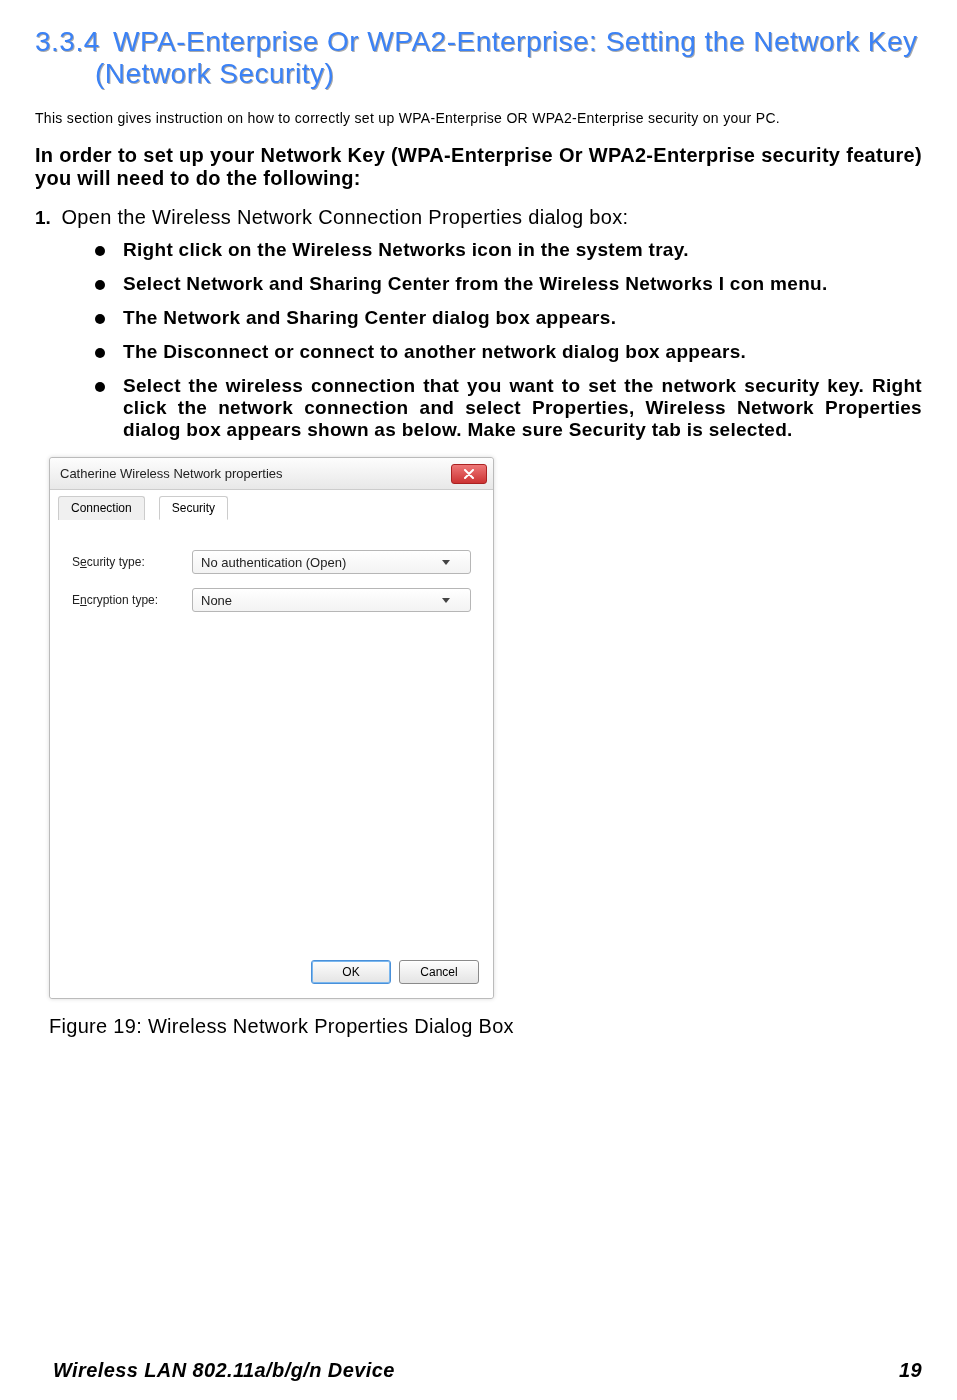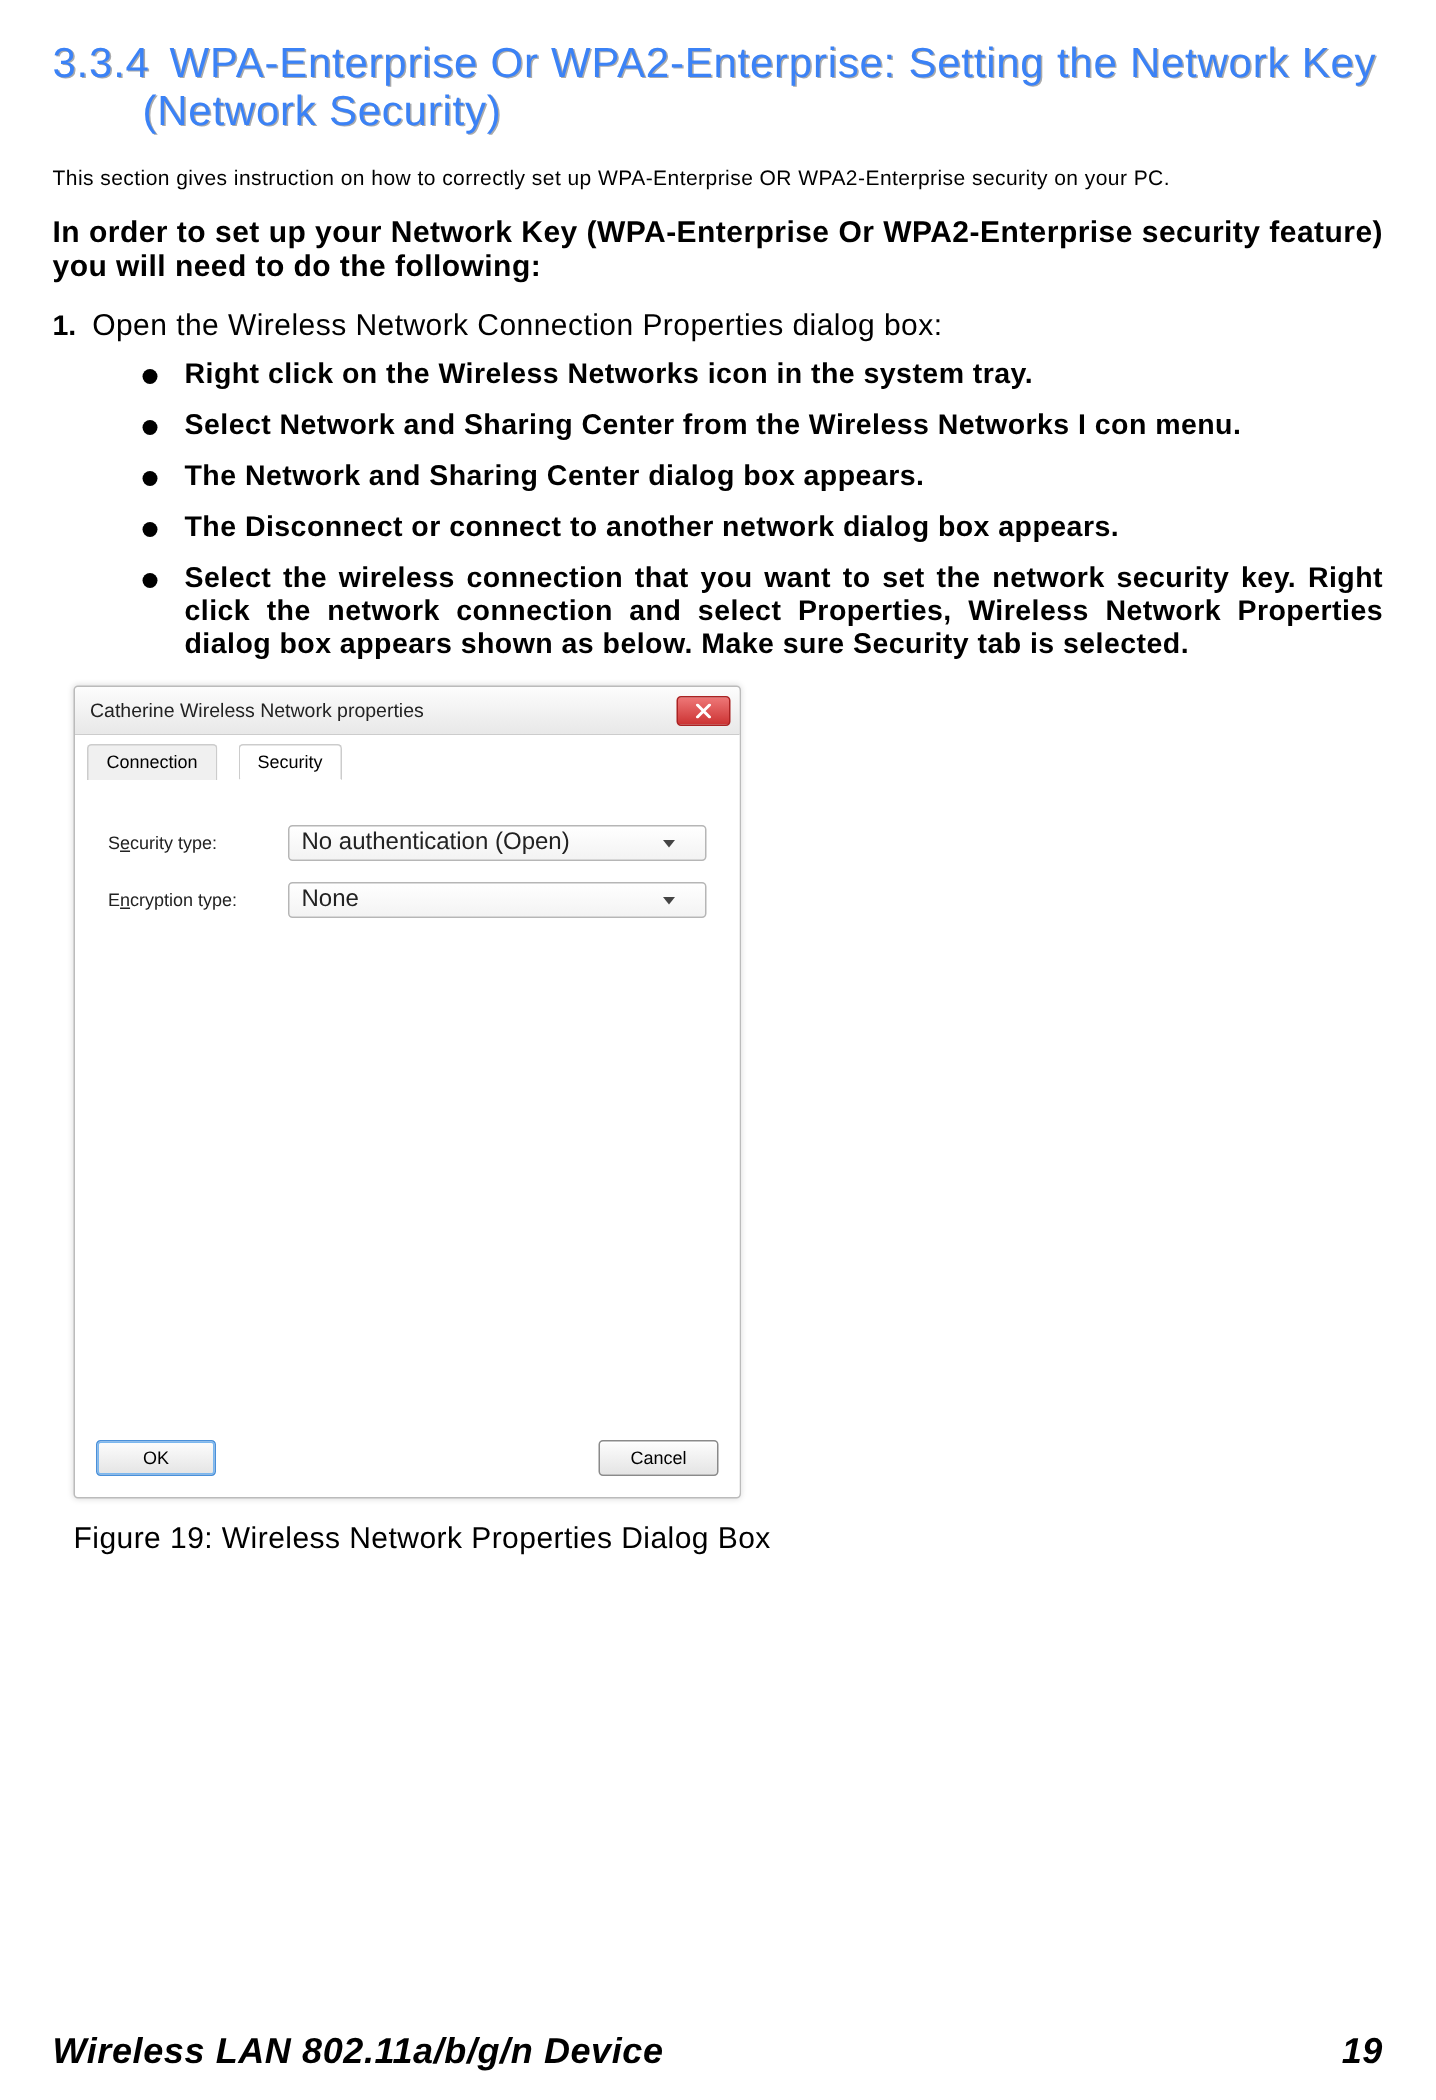--- a/index.html
+++ b/index.html
@@ -160,34 +160,34 @@
   .combo {
     flex: 1;
     height: 24px;
     border: 1px solid #b6b6b6;
     border-radius: 3px;
     background: linear-gradient(#fff, #f3f3f3);
     display: flex;
     align-items: center;
     justify-content: space-between;
     padding: 0 20px 0 8px;
-    font-size: 16px;
+    font-size: 13px;
     color: #222;
     box-shadow: inset 0 1px 0 #fff;
     gap: 32px;
   }
   .combo .arrow {
     width: 0; height: 0;
     border-left: 4px solid transparent;
     border-right: 4px solid transparent;
     border-top: 5px solid #444;
   }
   .dialog-buttons {
     display: flex;
-    justify-content: space-between;
+    justify-content: flex-end;
     gap: 8px;
     padding: 10px 14px 14px 14px;
     background:#fff;
     border-radius: 0 0 3px 3px;
   }
   .win-btn {
     min-width: 80px;
     height: 24px;
     border: 1px solid #8a8a8a;
     border-radius: 3px;
@@ -204,25 +204,25 @@
   }
   .figure-caption {
     margin: 16px 0 0 14px;
     font-size: 20px;
     font-weight: 400;
     letter-spacing: 0.3px;
   }
   .footer {
     position: absolute;
     bottom: 18px;
-    left: 35px;
+    left: 53px;
     right: 35px;
     display: flex;
     justify-content: space-between;
-    font-size: 24px;
+    font-size: 20px;
     font-weight: bold;
     font-style: italic;
     letter-spacing: 0.4px;
   }
 </style>
 </head>
 <body>
 
 <div class="page">
 

